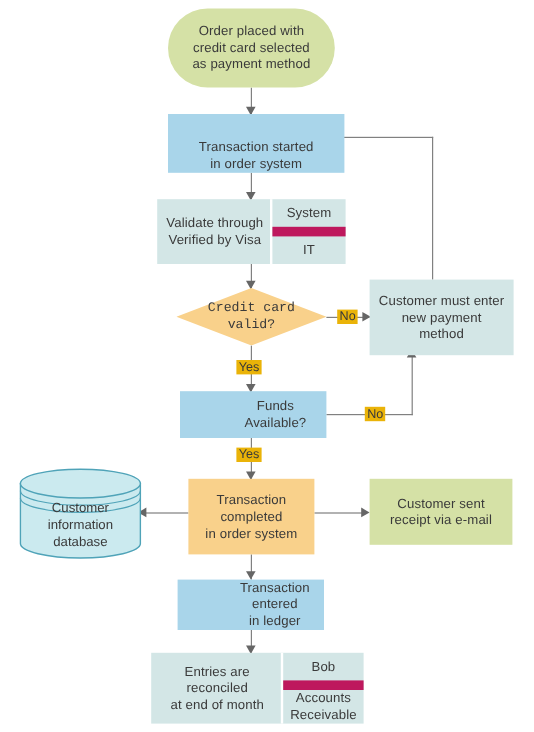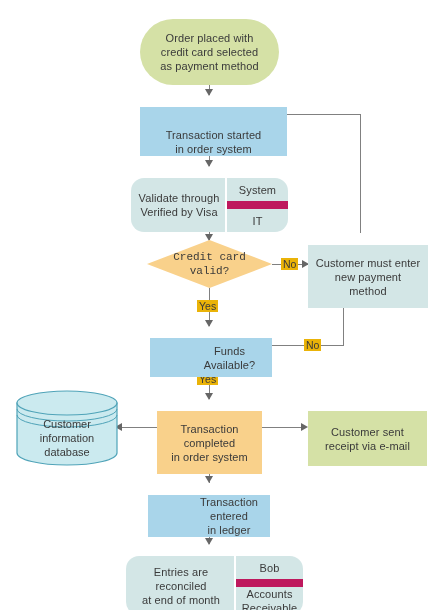--- a/index.html
+++ b/index.html
@@ -21,21 +21,20 @@
     position: absolute;
     box-sizing: border-box;
     display: flex;
     align-items: center;
     justify-content: center;
     text-align: center;
     color: #3a3a3a;
     font-size: 11px;
     line-height: 14px;
     letter-spacing: 0.1px;
-    margin-top: 12px;
   }
   .node .txt {
     display: block;
     white-space: pre-line;
     padding: 0 4px;
   }
 
   
   .fill-green   { background: #d5e1a6; }
   .fill-blue    { background: #a9d5ea; }
@@ -44,21 +43,20 @@
 
   
   .terminator {
     border-radius: 34px;
   }
 
   
   .split {
     display: block;
     padding: 0;
-    border-radius: 13px;
   }
   .split .main {
     position: absolute;
     left: 0; top: 0; bottom: 0;
     display: flex;
     align-items: center;
     justify-content: center;
     text-align: center;
   }
   .split .lane {

